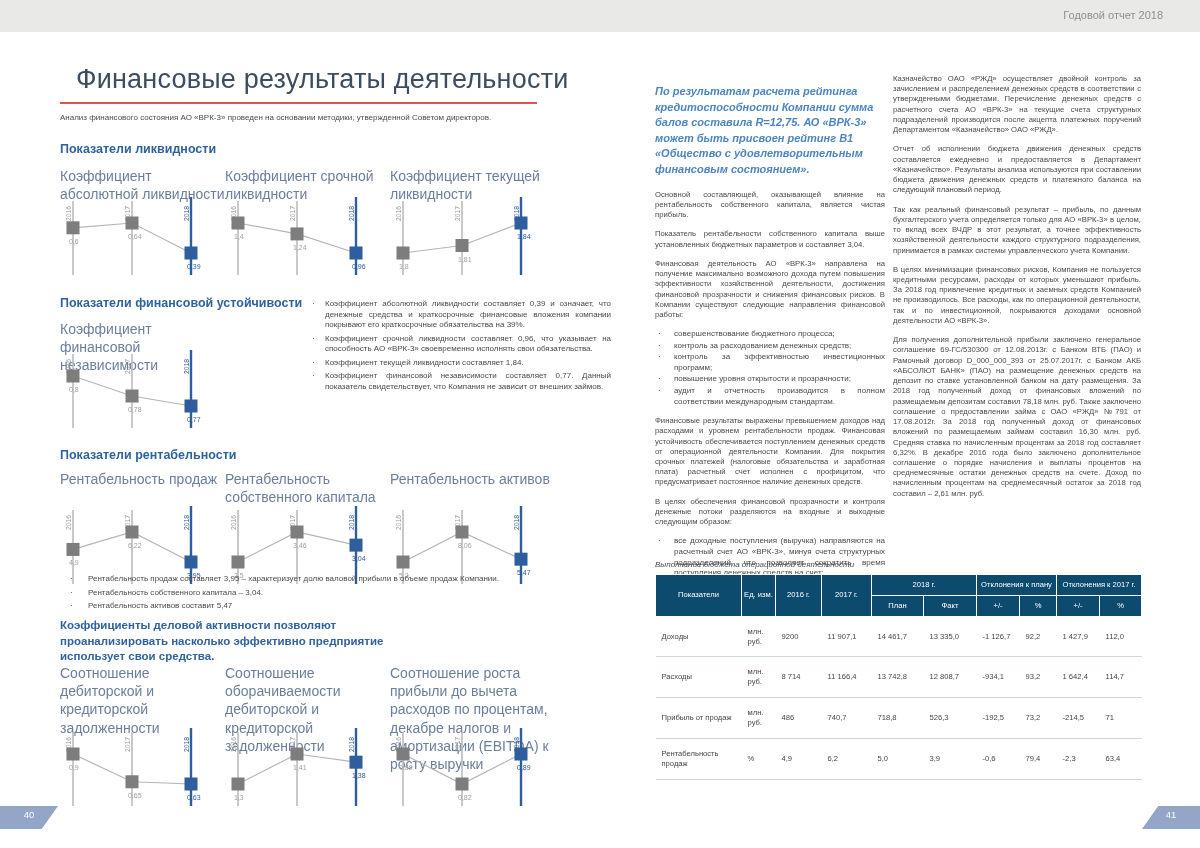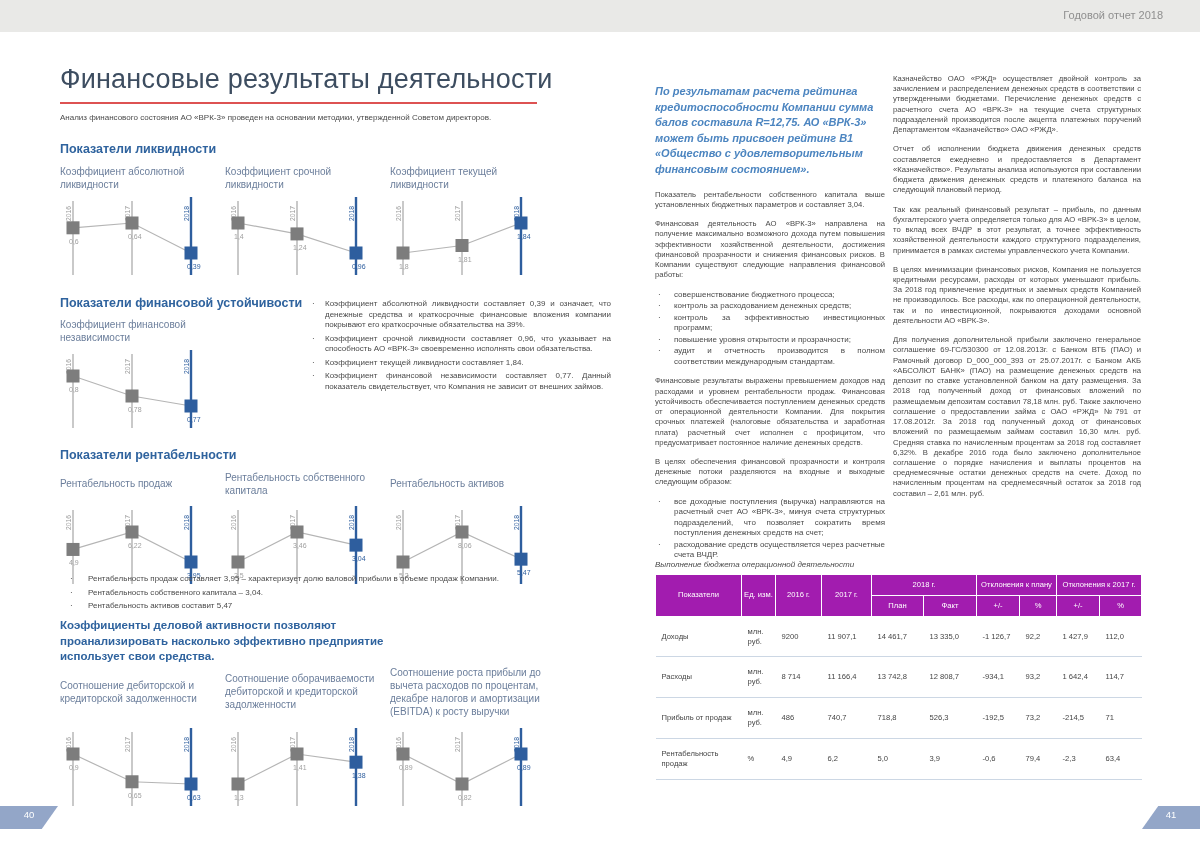--- a/index.html
+++ b/index.html
@@ -2,28 +2,28 @@
 <html><head>
 <meta charset="utf-8">
 <style>
   html,body{margin:0;padding:0;background:#fff;}
   .page{position:relative;width:1200px;height:848px;background:#ffffff;
         font-family:"Liberation Sans",sans-serif;overflow:hidden;}
   
   .topbar{position:absolute;left:0;top:0;width:1200px;height:32px;background:#e9e9e7;}
   .topbar-text{position:absolute;right:37px;top:9px;font-size:11px;color:#8f8f8f;}
   
-  .page-title{position:absolute;left:60px;top:64px;margin:0;font-size:27px;font-weight:normal;
+  .page-title{position:absolute;left:76px;top:64px;margin:0;font-size:27px;font-weight:normal;
               color:#3d4d60;letter-spacing:.2px;white-space:nowrap;}
   .red-line{position:absolute;left:60px;top:102px;width:477px;height:2px;background:#dd5252;}
   .intro{position:absolute;left:60px;top:112px;width:466px;font-size:8px;line-height:1.4;color:#4a4a4a;}
   .sec-h{position:absolute;font-size:12.5px;font-weight:bold;color:#2f639e;}
   .charts-row{position:absolute;display:flex;}
   .chart{width:165px;}
-  .chart-title{font-size:10px;line-height:1.3;color:#6b7e9b;display:flex;align-items:center;}
+  .chart-title{font-size:14px;line-height:1.3;color:#6b7e9b;display:flex;align-items:flex-start;}
   .th26{height:24px;} .th30{height:30px;} .th58{height:58px;}
   .chart-title > span{display:block;padding-bottom:3px;}
   .chart-plot{width:158px;height:96px;}
   .blist .bi{position:relative;font-size:8px;line-height:1.32;color:#4a4a4a;margin-bottom:3px;}
   .blist .bi::before{content:"·";position:absolute;color:#4a4a4a;}
   .just{text-align:justify;}
   .ind18 .bi{padding-left:17px;} .ind18 .bi::before{left:4px;}
   .ind28 .bi{padding-left:28px;} .ind28 .bi::before{left:10px;}
   .indm .bi{padding-left:19px;margin-bottom:1px;} .indm .bi::before{left:3px;}
   .stab-bullets{position:absolute;left:308px;top:299px;width:303px;}
@@ -32,21 +32,21 @@
                  font-weight:bold;color:#2f639e;}
   
   .mid-col{position:absolute;left:655px;top:56px;width:230px;max-height:503px;overflow:hidden;margin-top:28px;}
   .mid-lead{font-size:11px;line-height:1.42;font-style:italic;font-weight:bold;color:#4c85c0;margin-bottom:12px;}
   .col-p{font-size:7.7px;line-height:1.33;color:#4a4a4a;margin:0 0 9px 0;}
   .right-col{position:absolute;left:893px;top:74px;width:248px;max-height:490px;overflow:hidden;}
   
   .table-block{position:absolute;left:655px;top:560px;width:486px;}
   .tbl-caption{font-style:italic;font-size:8px;color:#4a4a4a;margin-bottom:5px;}
   table.ob{border-collapse:collapse;width:486px;table-layout:fixed;}
-  table.ob th{background:#a21caf;color:#ffffff;font-weight:normal;font-size:7.6px;
+  table.ob th{background:#0c4a6e;color:#ffffff;font-weight:normal;font-size:7.6px;
               border:1px solid #ffffff;text-align:center;padding:5px 2px;line-height:1.3;}
   table.ob td{font-size:7.6px;color:#454545;padding:10px 3px 10px 6px;
               border-bottom:1px solid #ccd7e4;line-height:1.3;vertical-align:middle;text-align:left;}
   
   .pnum{position:absolute;top:806px;width:58px;height:23px;background:#93a6c8;color:#fff;
         font-size:9.5px;line-height:17px;text-align:center;}
   .pnum-left{left:0;clip-path:polygon(0 0,100% 0,72% 100%,0 100%);}
   .pnum-right{left:1142px;clip-path:polygon(28% 0,100% 0,100% 100%,0 100%);}
 </style>
 </head>
@@ -290,20 +290,21 @@
             <rect x="65.5" y="55.5" width="13" height="13" fill="#7d7d7d"></rect>
             <text x="68" y="78" font-size="7" fill="#9f9f9f" font-family="Liberation Sans, sans-serif">0,82</text>
             <rect x="124.5" y="25.5" width="13" height="13" fill="#2e5e9e"></rect>
             <text x="127" y="48" font-size="7" fill="#2e5e9e" font-family="Liberation Sans, sans-serif">0,89</text>
           </svg></div>
     </div>
   </div>
 
   <div class="mid-col">
     <div class="mid-lead">По результатам расчета рейтинга кредитоспособности Компании сумма балов составила R=12,75. АО «ВРК-3» может быть присвоен рейтинг В1 «Общество с удовлетворительным финансовым состоянием».</div>
+    <p class="col-p just">Основной составляющей, оказывающей влияние на рентабельность собственного капитала, является чистая прибыль.</p>
     <p class="col-p just">Показатель рентабельности собственного капитала выше установленных бюджетных параметров и составляет 3,04.</p>
     <p class="col-p just">Финансовая деятельность АО «ВРК-3» направлена на получение максимально возможного дохода путем повышения эффективности хозяйственной деятельности, достижения финансовой прозрачности и снижения финансовых рисков. В Компании существуют следующие направления финансовой работы:</p>
     <div class="blist indm just" style="margin-bottom:9px;">
       <div class="bi">совершенствование бюджетного процесса;</div>
       <div class="bi">контроль за расходованием денежных средств;</div>
       <div class="bi">контроль за эффективностью инвестиционных программ;</div>
       <div class="bi">повышение уровня открытости и прозрачности;</div>
       <div class="bi">аудит и отчетность производится в полном соответствии международным стандартам.</div>
     </div>
     <p class="col-p just">Финансовые результаты выражены превышением доходов над расходами и уровнем рентабельности продаж. Финансовая устойчивость обеспечивается поступлением денежных средств от операционной деятельности Компании. Для покрытия срочных платежей (налоговые обязательства и заработная плата) расчетный счет исполнен с профицитом, что предусматривает постоянное наличие денежных средств.</p>

